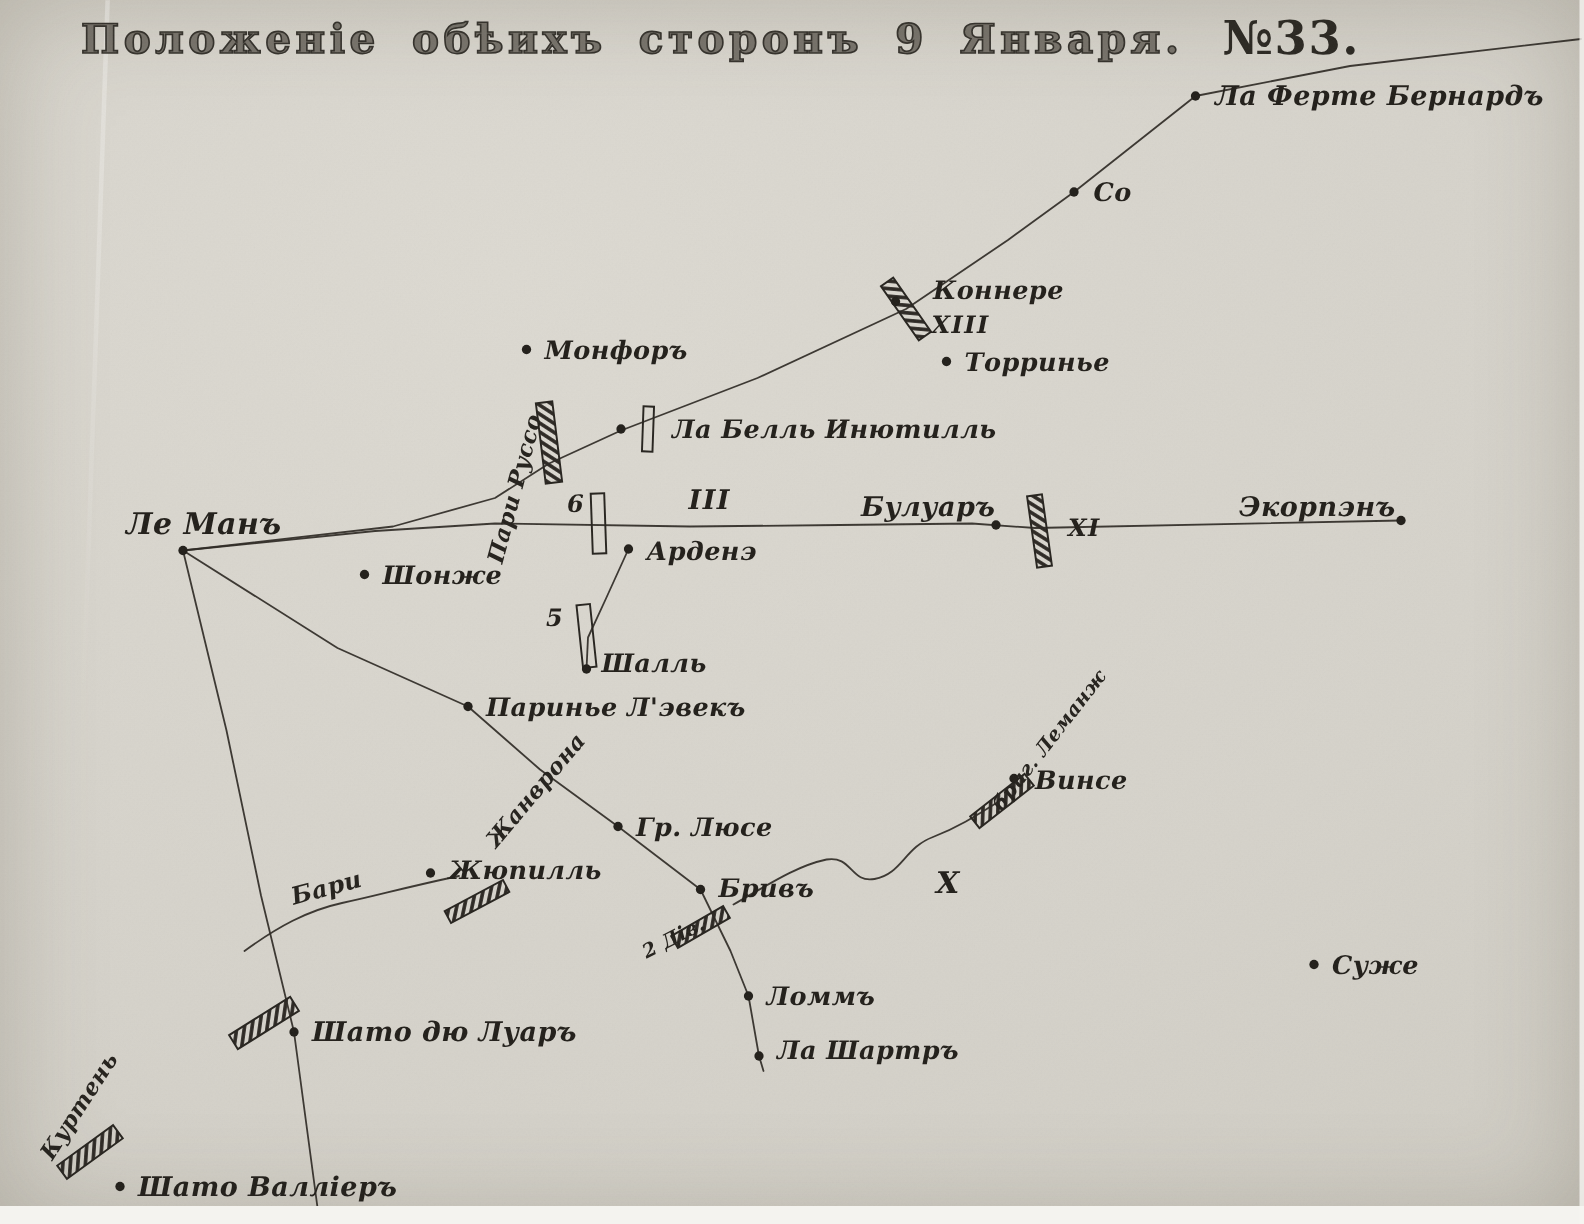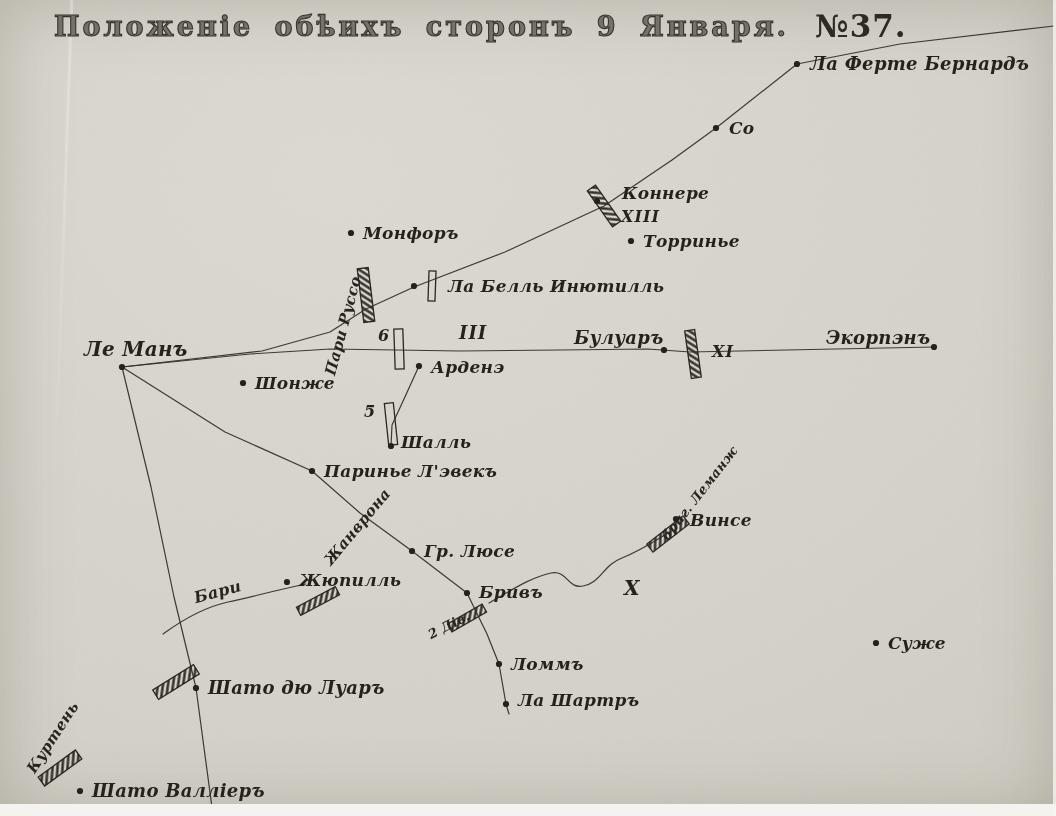--- a/index.html
+++ b/index.html
@@ -60,21 +60,21 @@
   }
 </style>
 </head>
 <body>
 
 <div class="scan">
   <div class="crease"></div>
 
   <div class="title-row">
     <span class="map-title">Положеніе обѣихъ сторонъ 9 Января.</span>
-    <span class="sheet-number">№37.</span>
+    <span class="sheet-number">№33.</span>
   </div>
 
   <svg class="map-svg" viewBox="0 0 1056 816" xmlns="http://www.w3.org/2000/svg">
     <defs>
       <pattern id="hatch" width="5" height="5" patternUnits="userSpaceOnUse" patternTransform="rotate(40)">
         <line x1="2.5" y1="0" x2="2.5" y2="5" stroke="#2b2722" stroke-width="2.4"></line>
       </pattern>
       <filter id="grain">
         <feTurbulence type="fractalNoise" baseFrequency="0.85" numOctaves="2" stitchTiles="stitch"></feTurbulence>
         <feColorMatrix type="saturate" values="0"></feColorMatrix>

